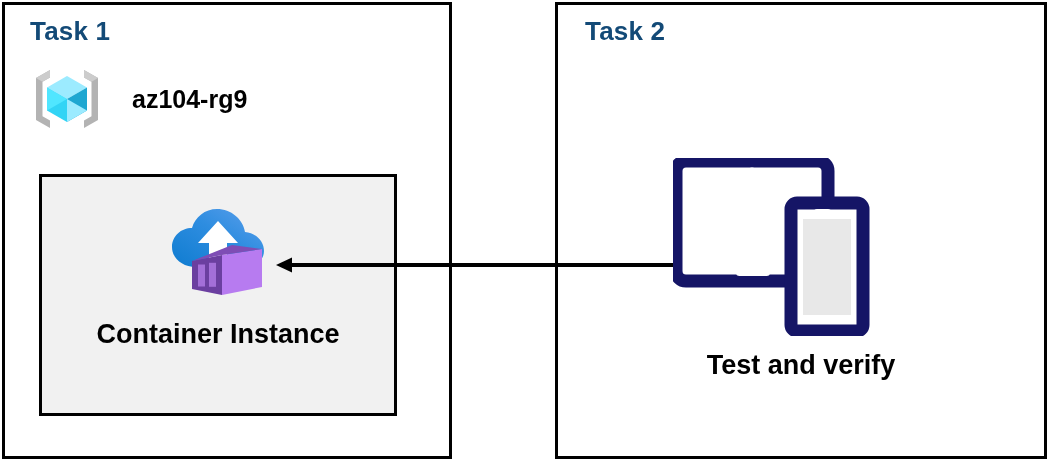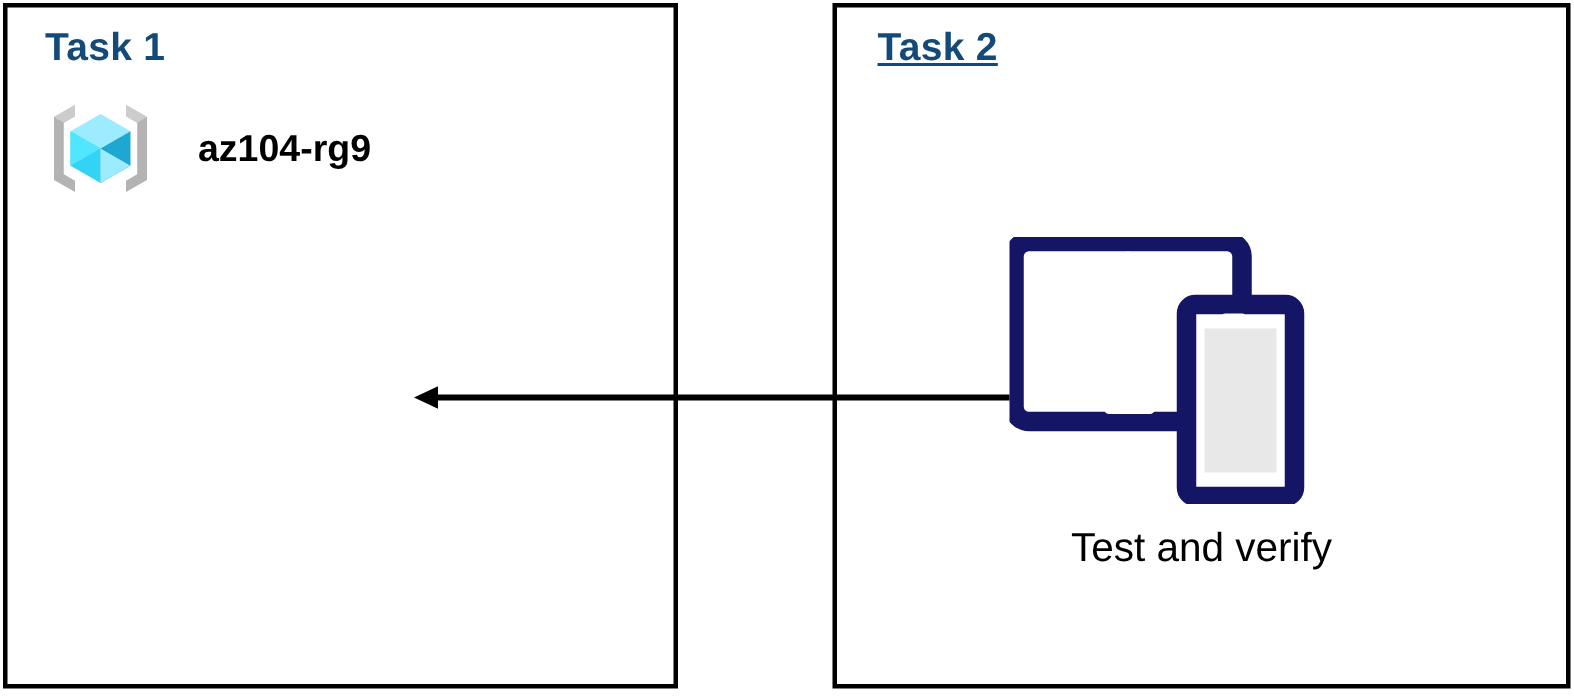--- a/index.html
+++ b/index.html
@@ -41,21 +41,21 @@
   
   .panel-title {
     position: absolute;
     color: #134A77;
     font-size: 26px;
     font-weight: bold;
     letter-spacing: 0.2px;
     white-space: nowrap;
   }
   #title-task1 { left: 30px;  top: 16px; }
-  #title-task2 { left: 585px; top: 16px; text-decoration: underline; }
+  #title-task2 { left: 585px; top: 16px; }
 
   
   #rg-row {
     position: absolute;
     left: 30px;
     top: 62px;
     display: flex;
     align-items: center;
     gap: 28px;
   }
@@ -108,21 +108,21 @@
     height: 178px;
     display: block;
   }
   #devices-label {
     position: absolute;
     left: 556px;
     top: 350px;
     width: 490px;
     text-align: center;
     font-size: 27px;
-    font-weight: normal;
+    font-weight: bold;
     color: #000000;
     white-space: nowrap;
   }
 
   
   #flow-arrow {
     position: absolute;
     left: 270px;
     top: 248px;
     width: 410px;
@@ -153,20 +153,46 @@
       <path d="M17 25.5 L37 37 L37 60 L17 48.5 Z" fill="#32D4F5"></path>
 
       <path d="M57 25.5 L57 48.5 L37 60 L37 37 Z" fill="#1EA7D1"></path>
 
       <path d="M17 25.5 L37 37 L17 48.5 Z" fill="#50E6FF"></path>
       <path d="M37 37 L57 48.5 L37 60 Z" fill="#9CEBFF"></path>
     </svg>
     <div id="rg-label">az104-rg9</div>
   </div>
 
+  <div id="container-card">
+    <svg id="aci-icon" viewBox="0 0 104 104">
+      <defs>
+        <linearGradient id="cloudGrad" x1="0" y1="1" x2="1" y2="0">
+          <stop offset="0%" stop-color="#0F7CD0"></stop>
+          <stop offset="55%" stop-color="#2E8DE0"></stop>
+          <stop offset="100%" stop-color="#5EA0EC"></stop>
+        </linearGradient>
+      </defs>
+
+      <path d="M30 66 C16 66 6 57 6 46 C6 35 15 27 26 27 C29 16 39 8 51 8
+               C65 8 77 18 79 31 C90 32 98 40 98 50 C98 59 90 66 80 66 Z" fill="url(#cloudGrad)"></path>
+
+      <path d="M52 20 L72 42 L61 42 L61 70 L43 70 L43 42 L32 42 Z" fill="#FFFFFF"></path>
+
+      <path d="M56 54 L96 48 L96 86 L56 94 Z" fill="#B77BF0"></path>
+
+      <path d="M26 60 L56 54 L56 94 L26 88 Z" fill="#6B3FA0"></path>
+
+      <path d="M26 60 L56 54 L96 48 L66 44 Z" fill="#7E4DB5"></path>
+
+      <rect x="32" y="63.5" width="7" height="22" fill="#A36FD8"></rect>
+      <rect x="43" y="61.8" width="7" height="24" fill="#A36FD8"></rect>
+    </svg>
+    <div id="aci-label">Container Instance</div>
+  </div>
 
   <div class="panel" id="panel-task2"></div>
 
   <div class="panel-title" id="title-task2">Task 2</div>
 
   <svg id="devices-icon" viewBox="0 0 198 178">
 
     <rect x="3" y="3" width="152" height="120" rx="10" ry="10" fill="none" stroke="#151566" stroke-width="13"></rect>
 
     <circle cx="79" cy="13" r="3.4" fill="#FFFFFF"></circle>

